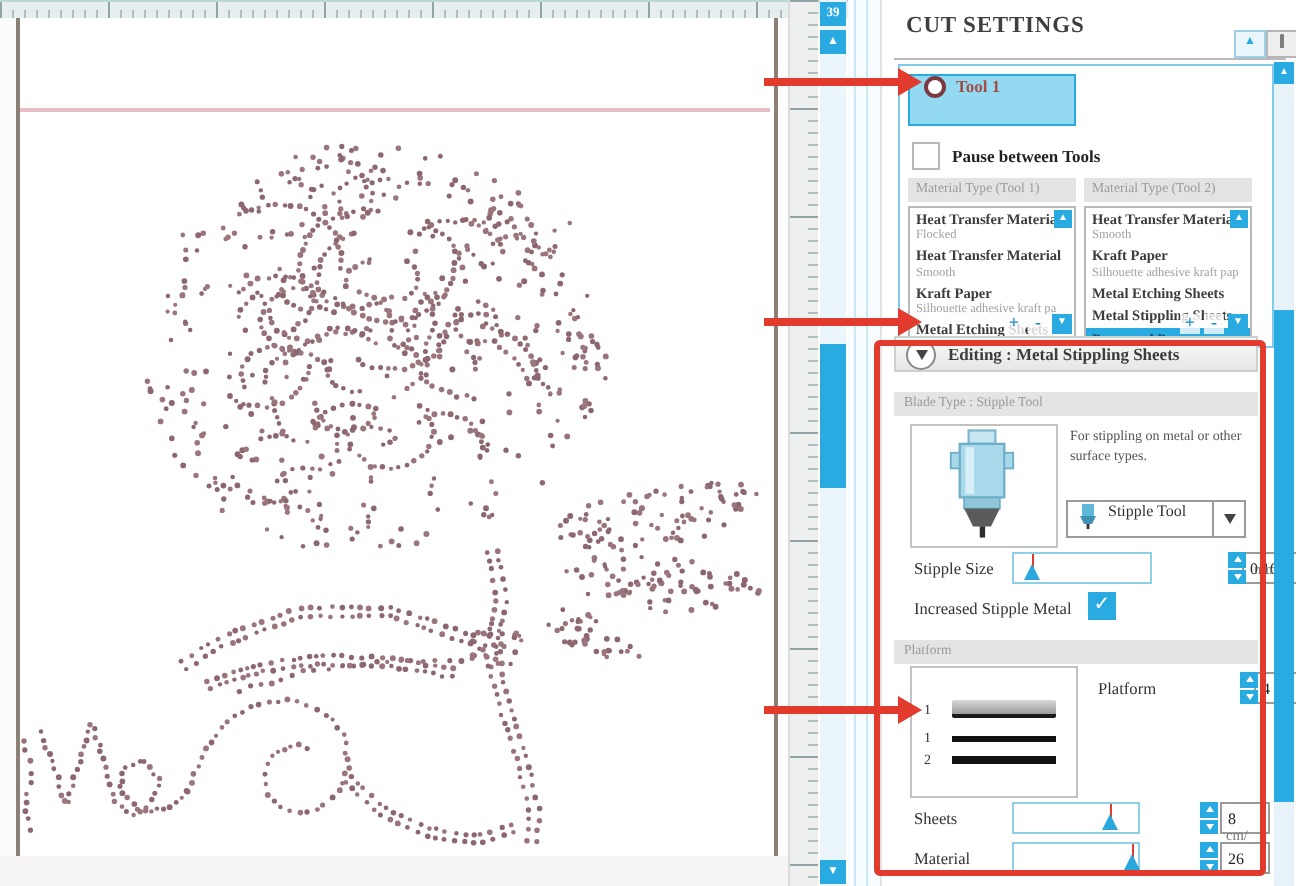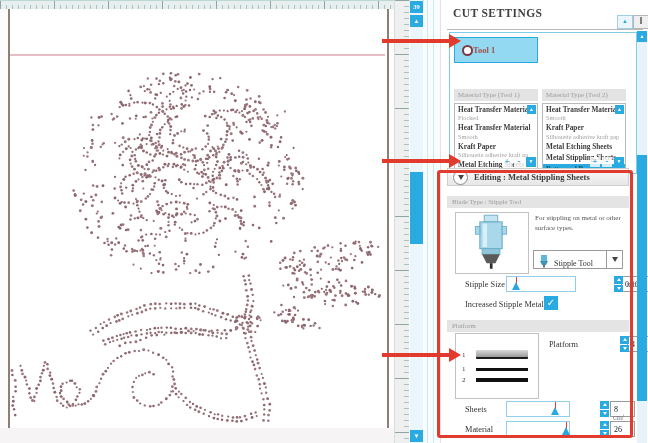--- a/index.html
+++ b/index.html
@@ -37,21 +37,21 @@
   #panel{position:absolute;left:440px;top:0;width:208px;height:443px;background:#fff;border-left:1px solid #e3e3e3;}
   #panel-title{position:absolute;left:12px;top:7px;font-size:11.5px;font-weight:bold;color:#3f3f3f;letter-spacing:.4px;}
   #panel-rule{position:absolute;left:6px;top:29px;width:196px;border-top:1px solid #b9b9b9;}
   .hd-btn{position:absolute;top:15px;width:14px;height:12px;border:1px solid #9fcfe6;background:#eaf6fc;
           text-align:center;line-height:11px;font-size:6px;color:#29abe2;}
   .hd-btn.grey{border-color:#b5b5b5;background:#efefef;}
   .lock-shackle{width:5px;height:4px;border:1.2px solid #7e7e7e;border-bottom:none;border-radius:3px 3px 0 0;margin:1px auto 0;}
   .lock-body{width:7px;height:4px;background:#7e7e7e;border-radius:1px;margin:0 auto;}
   
   #tools-box{position:absolute;left:8px;top:32px;width:186px;height:140px;border:1.5px solid #7fcbe8;background:#fff;}
-  .tool-cell{position:absolute;top:4px;height:26px;border:1px solid #29abe2;display:flex;align-items:center;padding-left:7px;box-sizing:border-box;}
+  .tool-cell{position:absolute;top:4px;height:26px;border:1px solid #29abe2;display:flex;align-items:flex-start;gap:5px;padding-left:7px;box-sizing:border-box;}
   #tool1{left:4px;width:84px;background:#93d9f1;}
   #tool2{left:88px;width:84px;background:#fff;}
   .radio{width:11px;height:11px;border-radius:50%;background:#fff;box-sizing:border-box;}
   #tool1 .radio{border:2.5px solid #7b3a43;}
   #tool2 .radio{border:2.5px solid #2f66c9;}
   #tool1 .tool-label{color:#a34f46;}
   .tool-label{font-size:8.5px;font-weight:bold;color:#3a3a3a;}
   #pause-row{position:absolute;left:6px;top:38px;display:flex;align-items:center;gap:6px;}
   #pause-check{width:12px;height:12px;border:1.5px solid #b7b7b7;background:#fff;}
   #pause-label{font-size:8.5px;font-weight:bold;color:#222;}
@@ -74,24 +74,24 @@
            border:1px solid #cfcfcf;display:flex;align-items:center;gap:6px;padding-left:5px;box-sizing:border-box;}
   .circ-btn{width:13px;height:13px;border:1.5px solid #8a8a8a;border-radius:50%;background:#fdfdfd;
             display:flex;align-items:center;justify-content:center;}
   .tri-down-dark{width:0;height:0;border-left:3.5px solid transparent;border-right:3.5px solid transparent;border-top:5px solid #444;}
   .sect-hd-label{font-size:8.5px;font-weight:bold;color:#3c3c3c;}
   .sub-bar{position:absolute;left:6px;width:182px;height:12px;background:#e4e4e4;font-size:6.8px;color:#9b9b9b;
            line-height:12px;padding-left:5px;box-sizing:border-box;}
   #toolimg-box{position:absolute;left:14px;top:212px;width:72px;height:60px;border:1px solid #c2c2c2;background:#fff;}
   #tool-desc{position:absolute;left:94px;top:214px;width:96px;font-size:7px;color:#555;line-height:1.4;}
   #tool-dd{position:absolute;left:92px;top:250px;width:90px;height:19px;border:1px solid #9a9a9a;background:#fff;
-           display:flex;align-items:flex-end;box-sizing:border-box;}
+           display:flex;align-items:flex-start;box-sizing:border-box;}
   #tool-dd .dd-label{font-size:8px;color:#333;flex:1;}
   .dd-arrow-cell{width:15px;height:100%;border-left:1px solid #9a9a9a;display:flex;align-items:center;justify-content:center;}
-  .row-label{position:absolute;left:24px;font-size:8.3px;color:#333;}
+  .row-label{position:absolute;left:16px;font-size:8.3px;color:#333;}
   .slider{position:absolute;height:16px;border:1px solid #8fd0e8;background:#fff;box-sizing:border-box;}
   .slider-marker{position:absolute;bottom:1px;width:0;}
   .slider-marker .tri{position:absolute;left:-4.5px;bottom:0;width:0;height:0;
       border-left:4.5px solid transparent;border-right:4.5px solid transparent;border-bottom:8px solid #2aa7dd;}
   .slider-marker .redline{position:absolute;left:-0.5px;bottom:0;width:1px;height:13px;background:#e23b2e;}
   .val-box{position:absolute;height:16px;border:1px solid #9a9a9a;background:#fff;font-size:8px;color:#222;
            line-height:15px;padding-left:3px;box-sizing:border-box;margin-left:36px;}
   .spinner{position:absolute;width:9px;height:16px;display:flex;flex-direction:column;}
   .spin-btn{flex:1;background:#29abe2;display:flex;align-items:center;justify-content:center;margin-bottom:1px;}
   .spin-btn:last-child{margin-bottom:0;}
@@ -1577,20 +1577,24 @@
     <div class="hd-btn grey" style="left:192px">
       <span><span class="lock-shackle"></span><span class="lock-body"></span></span>
     </div>
     <div id="panel-rule"></div>
 
     <div id="tools-box">
       <div id="tool1" class="tool-cell">
         <span class="radio"></span>
         <span class="tool-label">Tool 1</span>
       </div>
+      <div id="pause-row">
+        <div id="pause-check"></div>
+        <div id="pause-label">Pause between Tools</div>
+      </div>
       <div class="mat-header" style="left:4px;width:84px">Material Type (Tool 1)</div>
       <div class="mat-header" style="left:92px;width:84px">Material Type (Tool 2)</div>
 
       <div class="mat-list" style="left:4px">
         <div class="list-up">▲</div>
         <div class="list-ctrls">
           <div class="pm-btn">+</div>
           <div class="pm-btn">-</div>
           <div class="list-down">▼</div>
         </div>

